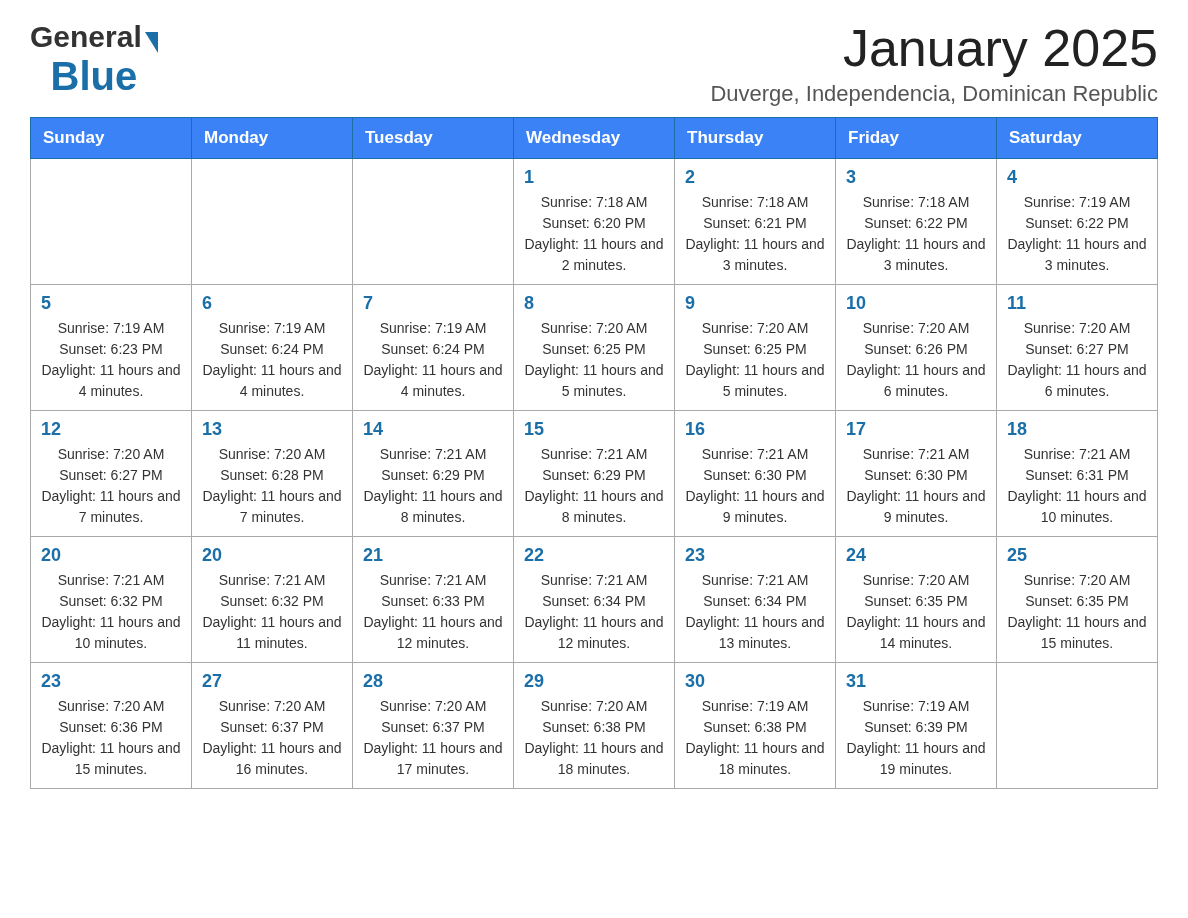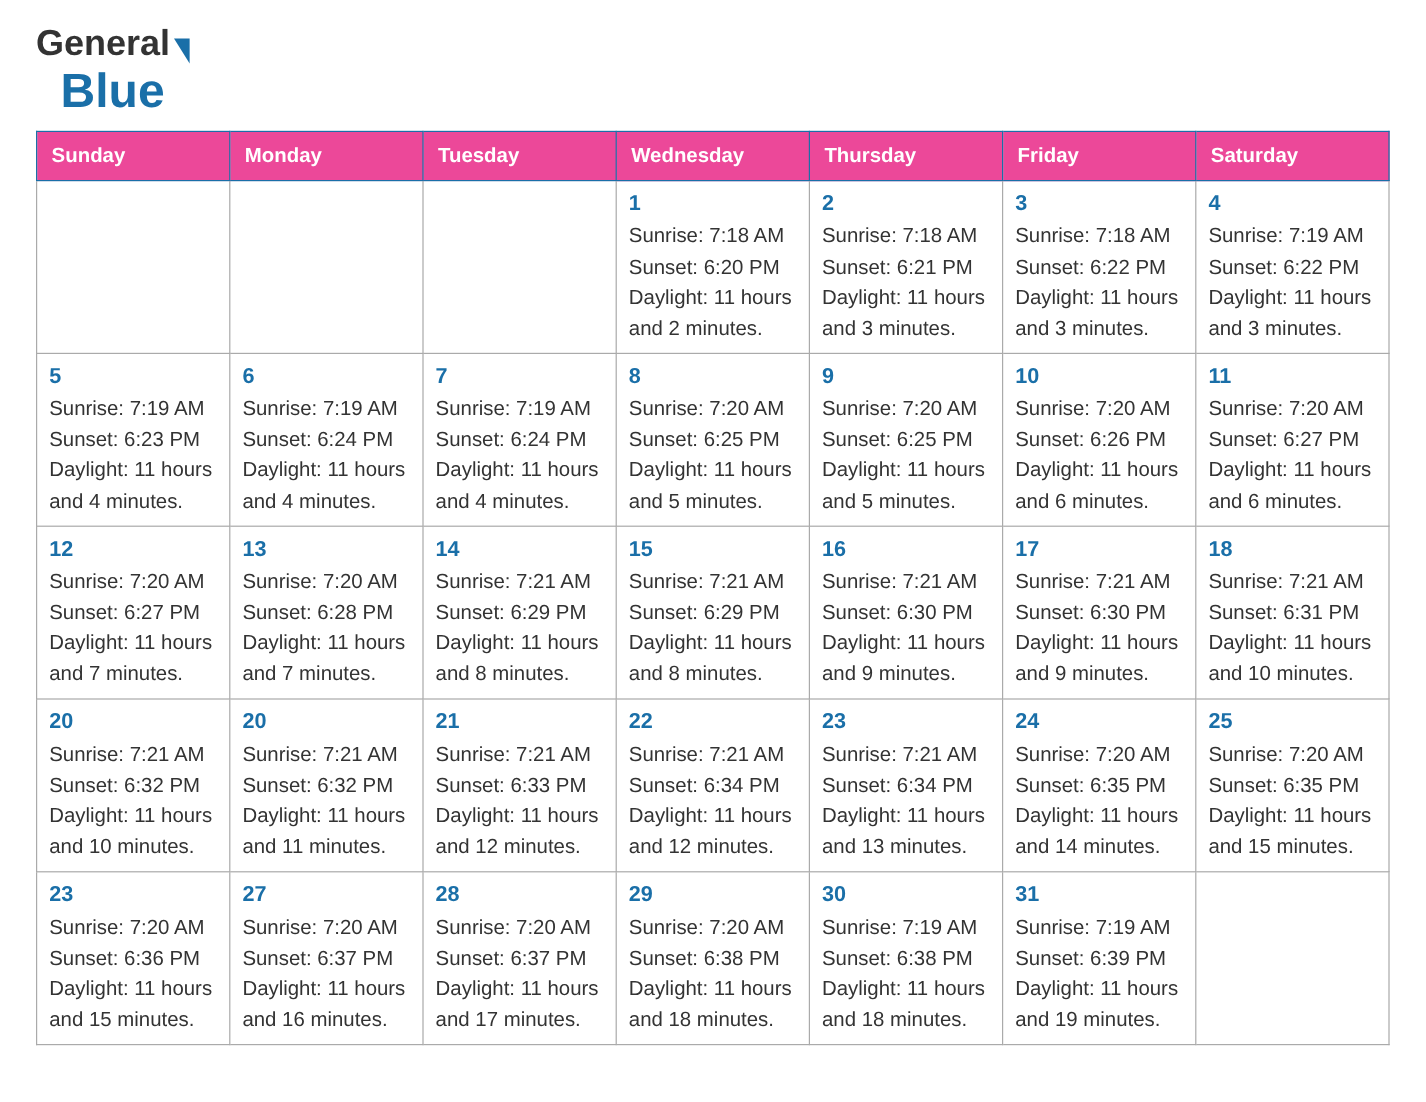--- a/index.html
+++ b/index.html
@@ -34,21 +34,21 @@
       font-size: 22px;
       color: #555;
       margin-top: 4px;
     }
     .calendar {
       width: 100%;
       border-collapse: collapse;
       margin-top: 10px;
     }
     .calendar thead th {
-      background-color: #ec4899;
+      background-color: #3b82f6;
       color: #fff;
       font-size: 17px;
       font-weight: bold;
       padding: 10px 12px;
       text-align: left;
       border: 1px solid #1a6fa8;
     }
     .calendar tbody td {
       border: 1px solid #aaa;
       vertical-align: top;
@@ -59,23 +59,24 @@
       color: #333;
     }
     .day-number {
       font-size: 18px;
       color: #1a6fa8;
       font-weight: bold;
       margin-bottom: 4px;
       display: block;
     }
     .day-info {
-      font-size: 17px;
+      font-size: 14px;
       color: #333;
       line-height: 1.5;
+      text-align: center;
     }
     .empty-cell {
       background: #fff;
     }
     .logo-row {
       display: flex;
       align-items: center;
     }
     .logo-text-general {
       font-size: 30px;
@@ -93,20 +94,24 @@
 
 <div class="header">
   <div class="logo">
     <div class="logo-row">
       <span class="logo-text-general">General</span>
       <span style="display:inline-block;width:0;height:0;border-left:13px solid transparent;border-right:0;border-top:21px solid #1a6fa8;margin-left:3px;position:relative;top:5px;"></span>
     </div>
     <div>
       <span class="logo-text-blue">Blue</span>
     </div>
+  </div>
+  <div class="title-block">
+    <div class="month-title">January 2025</div>
+    <div class="location-title">Duverge, Independencia, Dominican Republic</div>
   </div>
 </div>
 
 <table class="calendar">
   <thead>
     <tr>
       <th>Sunday</th>
       <th>Monday</th>
       <th>Tuesday</th>
       <th>Wednesday</th>

